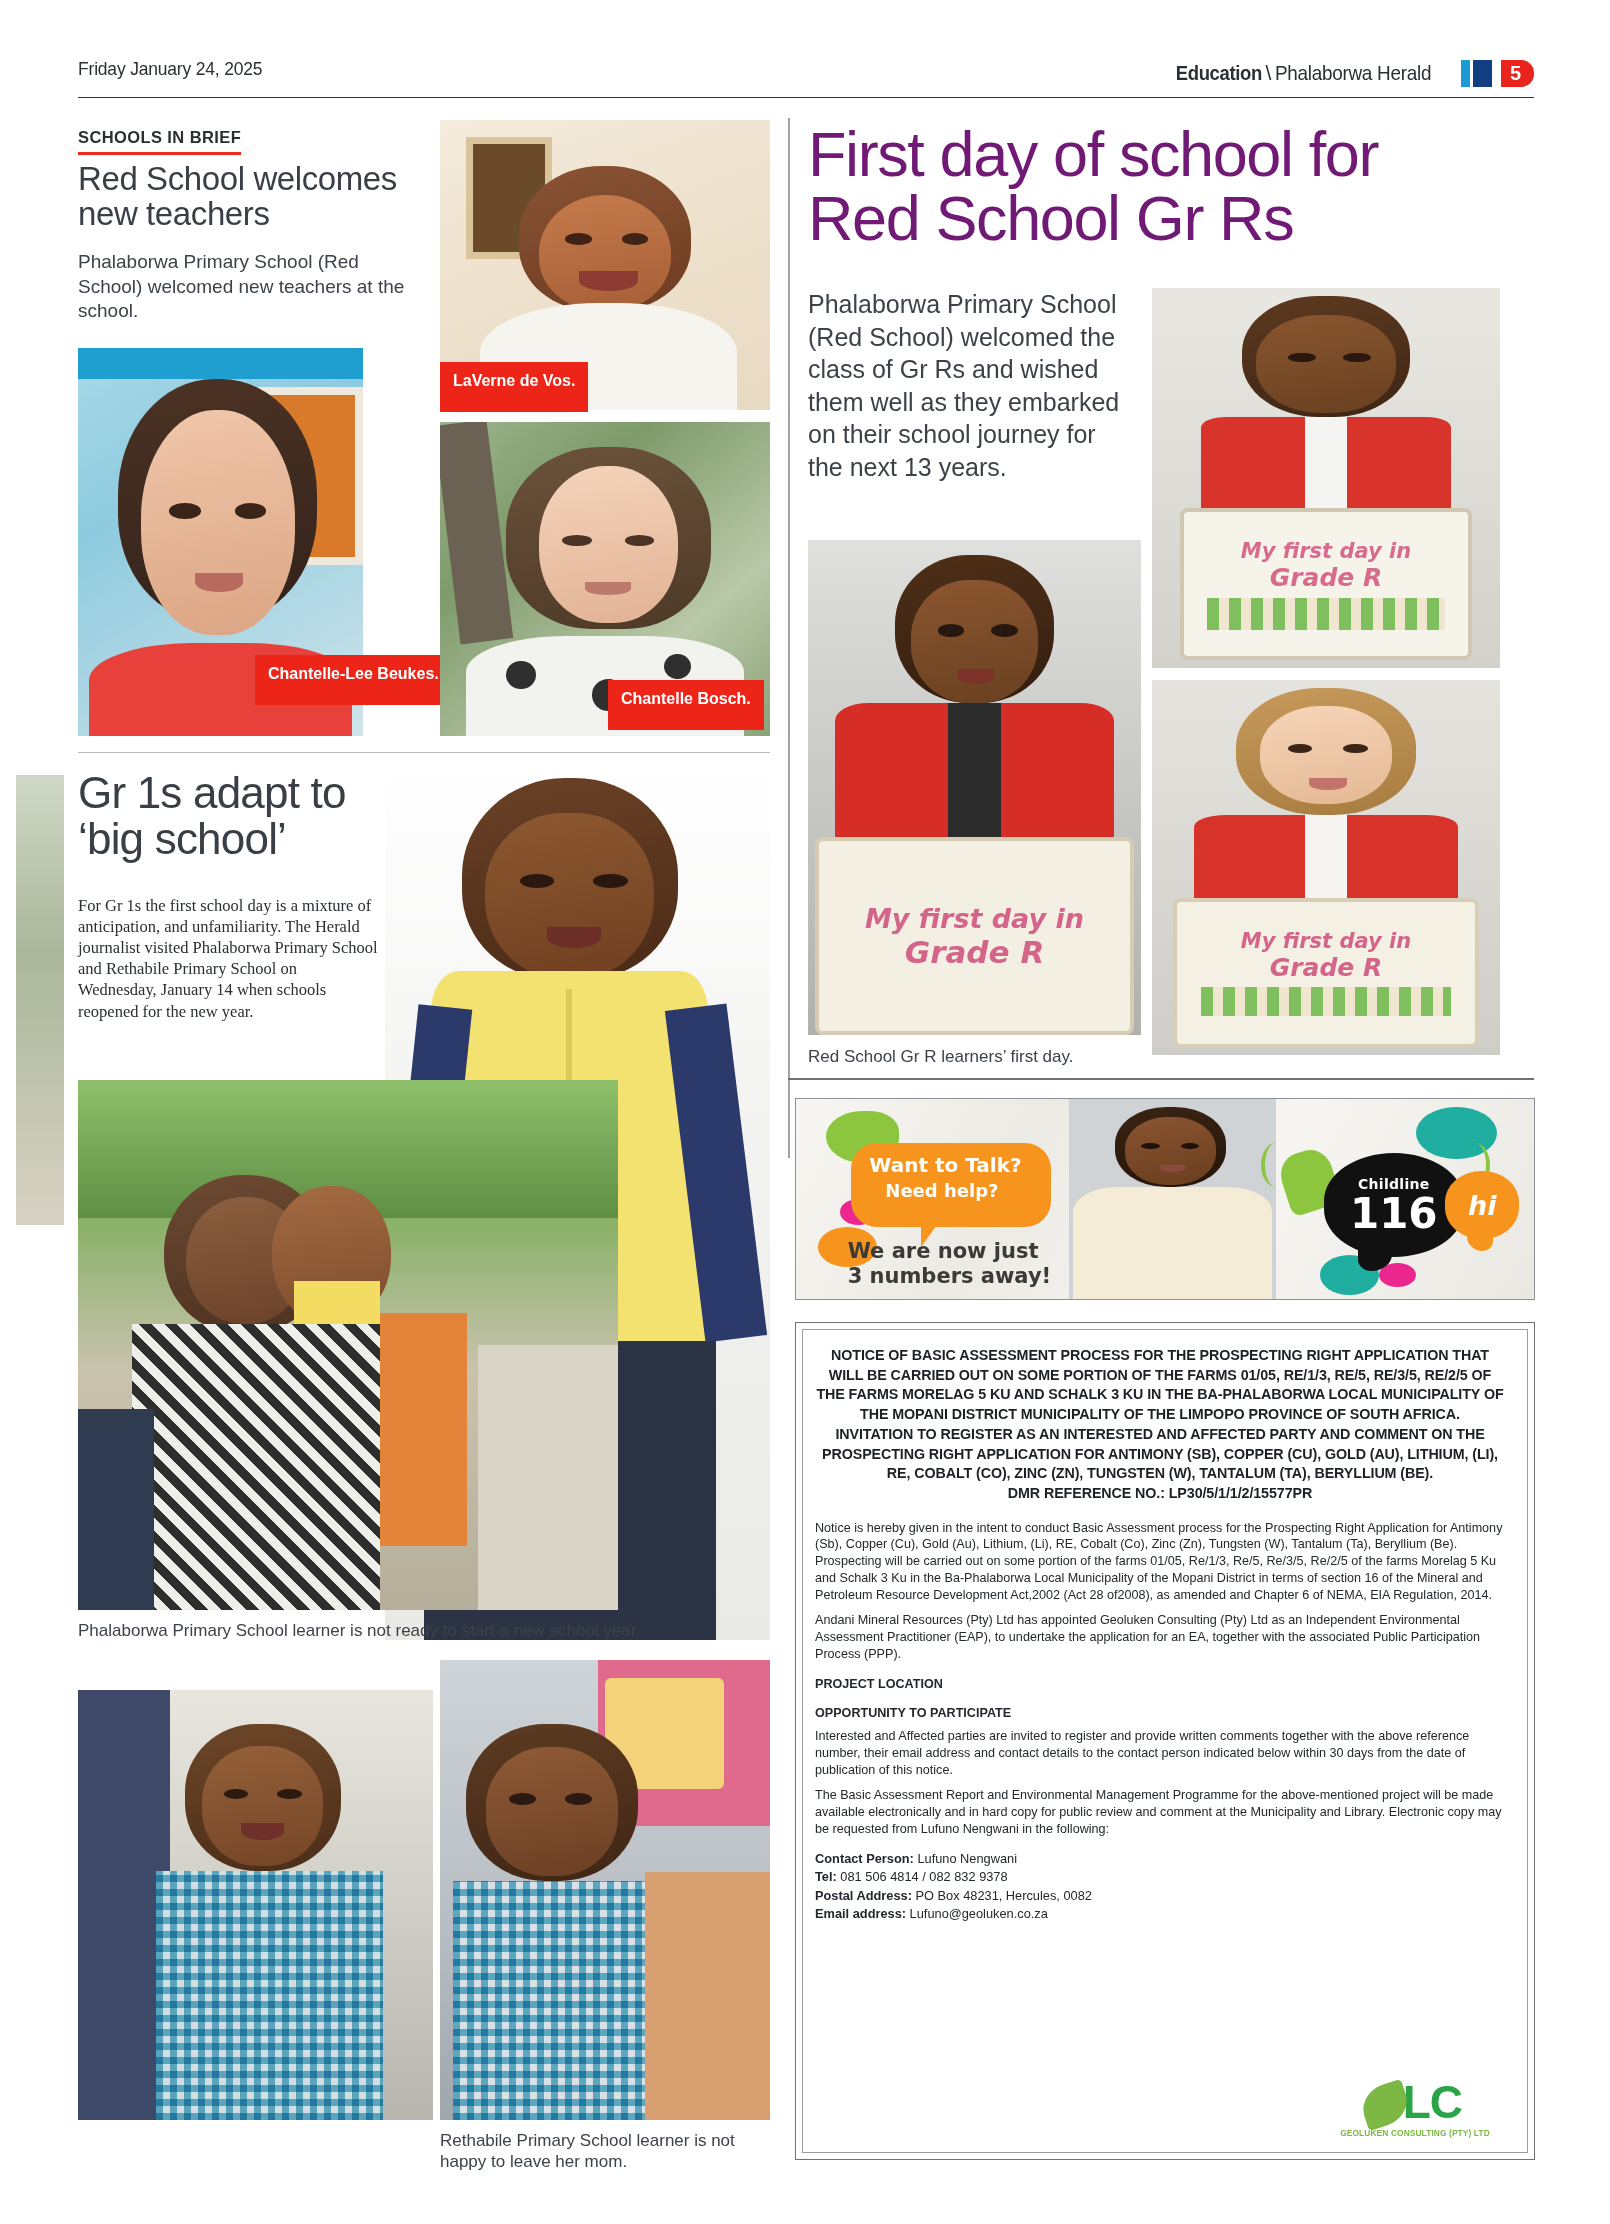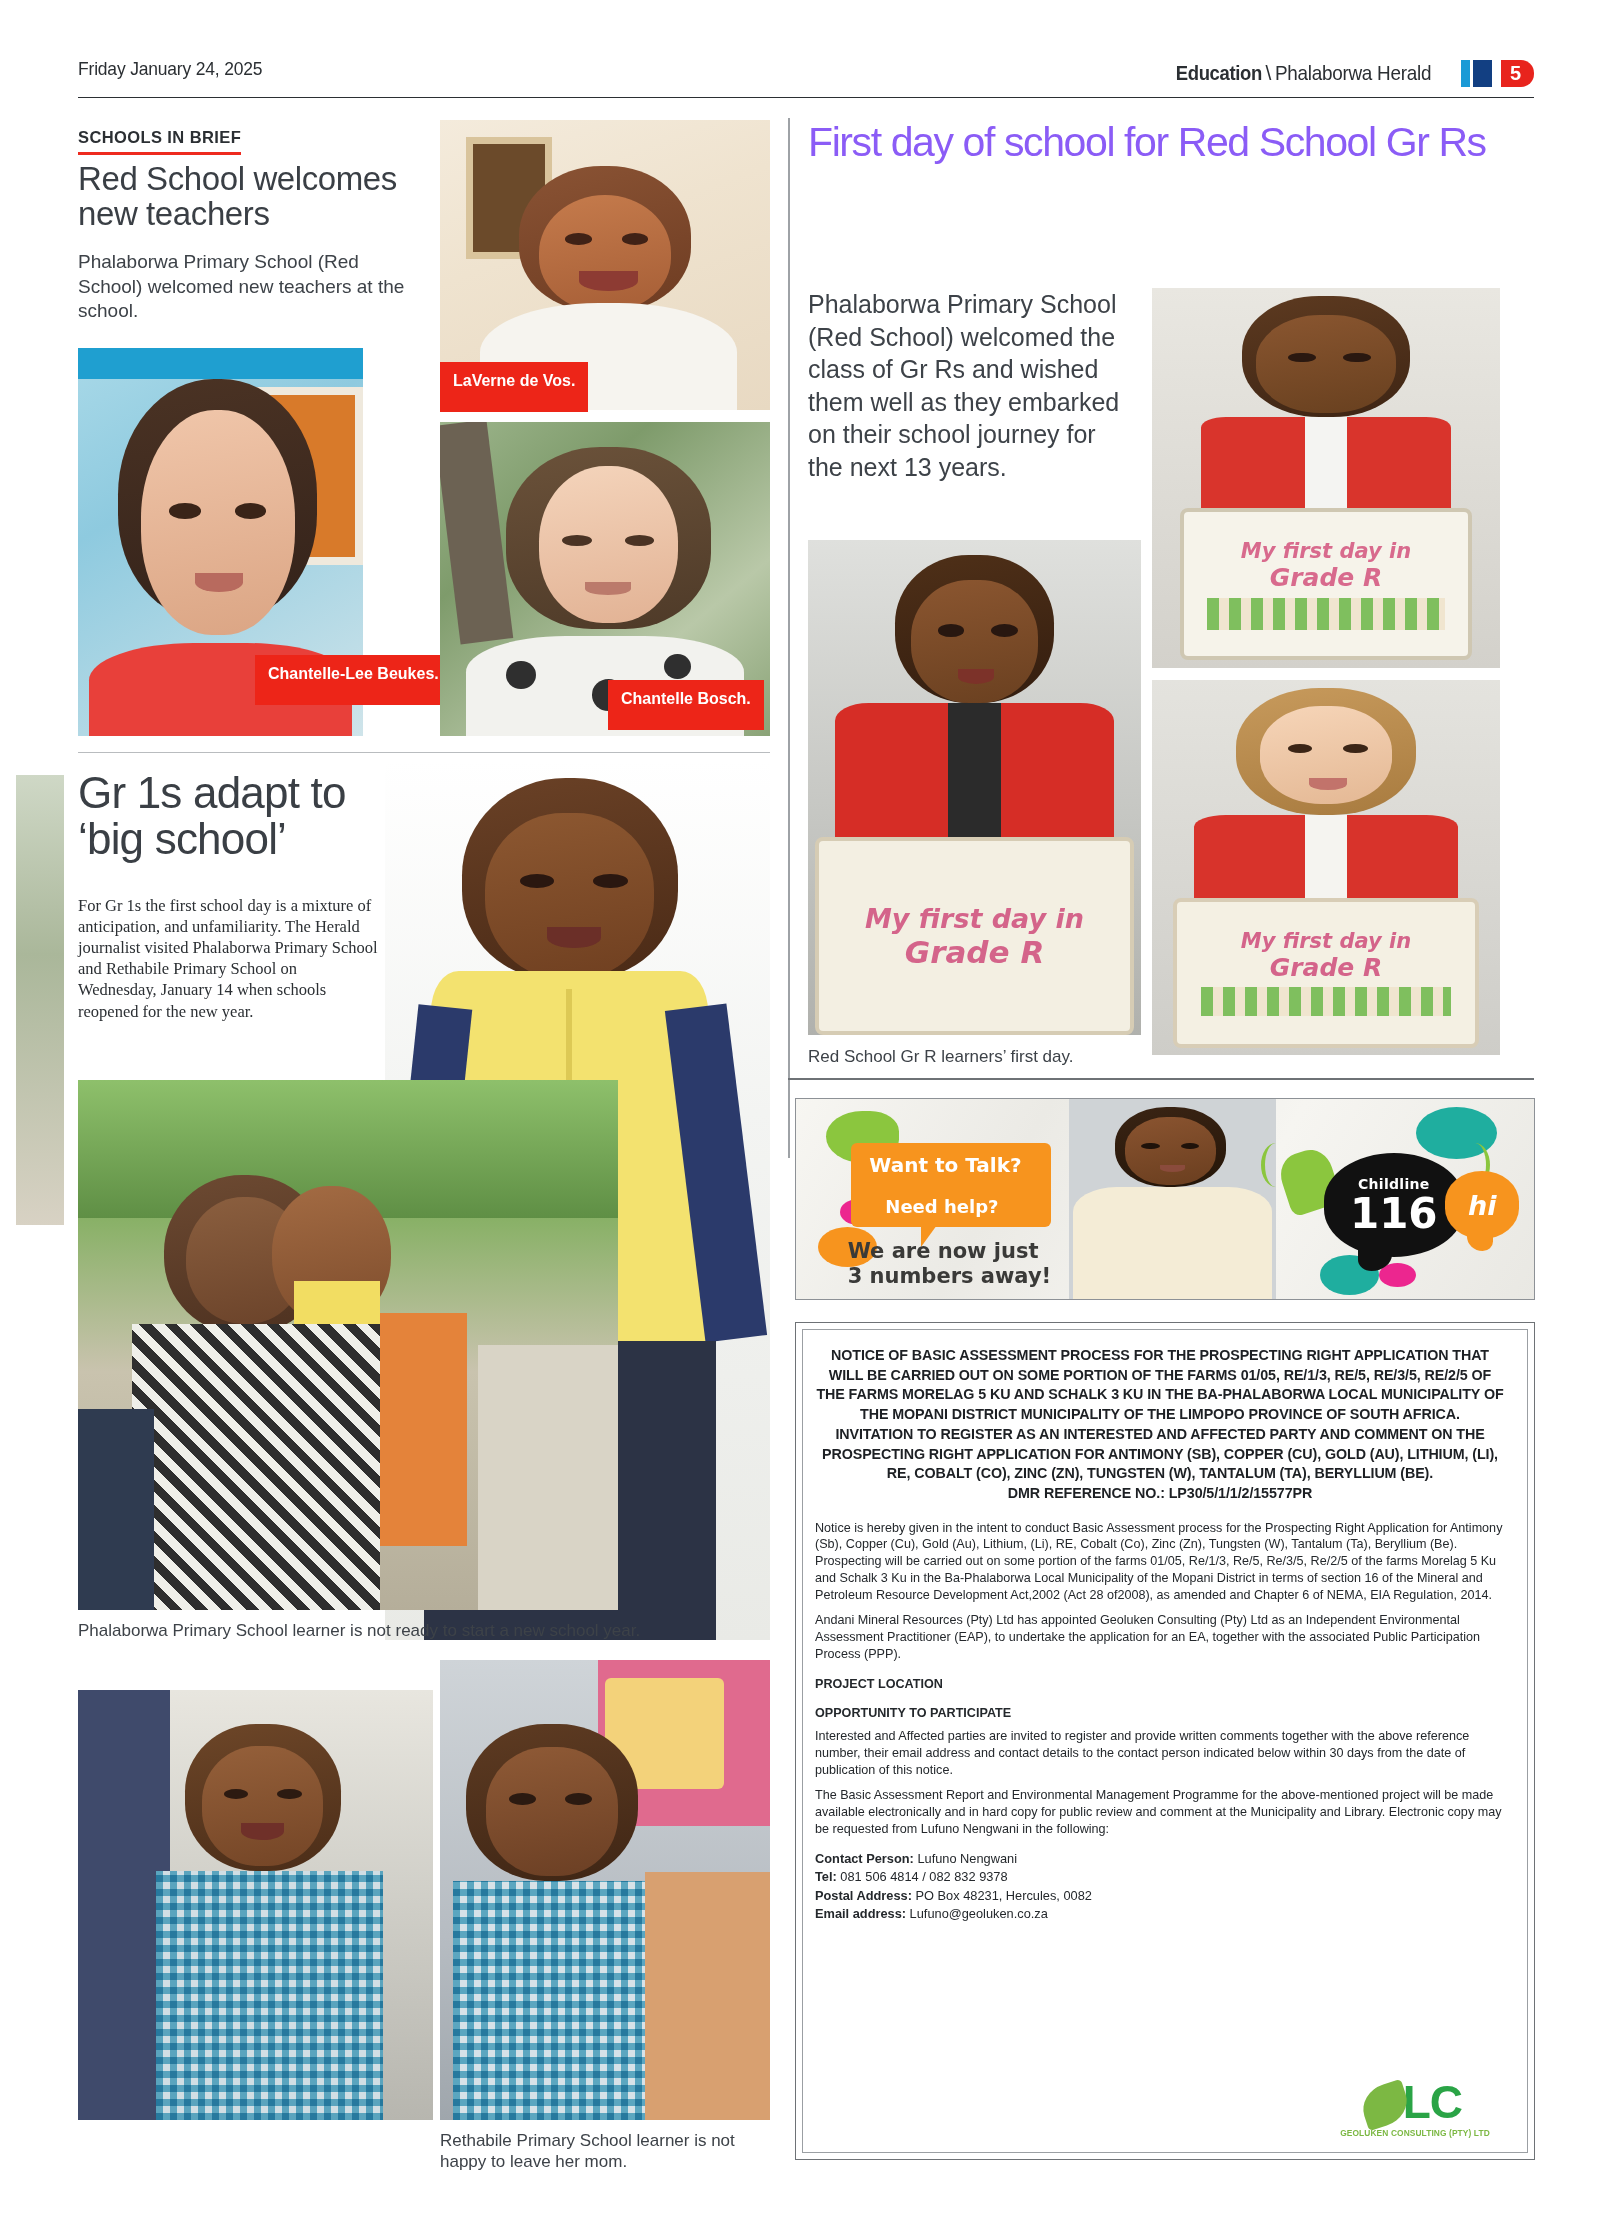--- a/index.html
+++ b/index.html
@@ -107,21 +107,21 @@
   #cap-rethabile { position: absolute; left: 440px; top: 2130px; width: 330px; }
 
   #edge-strip { position: absolute; left: 16px; top: 775px; width: 48px; height: 450px; overflow: hidden; }
 
   
   .vrule { position: absolute; width: 1.5px; background: #9ea2a6; }
   #vrule-main { left: 788px; top: 118px; height: 1040px; }
 
   #hl-first-day {
     position: absolute; left: 808px; top: 122px; width: 690px;
-    font-size: 41px; letter-spacing: -1.4px; line-height: 1.02; color: #8b5cf6;
+    font-size: 63px; letter-spacing: -1.4px; line-height: 1.02; color: #701a75;
   }
   #p-first-day {
     position: absolute; left: 808px; top: 288px; width: 325px;
     font-size: 25px; line-height: 1.30;
   }
 
   #photo-boy-grader { left: 1152px; top: 288px; width: 348px; height: 380px; }
   #photo-girl-red { left: 808px; top: 540px; width: 333px; height: 495px; }
   #photo-girl-blonde { left: 1152px; top: 680px; width: 348px; height: 375px; }
   #cap-grr { position: absolute; left: 808px; top: 1046px; width: 340px; }
@@ -130,23 +130,23 @@
 
   
   #ad-childline {
     position: absolute; left: 795px; top: 1098px; width: 740px; height: 202px;
     border: 1px solid #8d9196; overflow: hidden; background: #f4f3ef;
   }
   .ad-bg { position: absolute; inset: 0; background:
       linear-gradient(120deg,#f7f6f2 0%,#ebeae5 30%,#f6f5f1 60%,#e9e8e3 100%); }
   .blob { position: absolute; border-radius: 50%; }
   .speech {
-    position: absolute; background: #f7941e; color: #fff; border-radius: 6px;
+    position: absolute; background: #f7941e; color: #fff; border-radius: 26px;
     font-family: "DejaVu Sans", sans-serif; font-weight: 700;
-    display: flex; flex-direction: column; justify-content: space-between; padding: 10px 18px;
+    display: flex; flex-direction: column; justify-content: flex-start; padding: 10px 18px;
   }
   .speech:after {
     content: ""; position: absolute; bottom: -20px; left: 70px;
     border-left: 16px solid #f7941e; border-bottom: 22px solid transparent;
     border-right: 6px solid transparent;
   }
   .ad-sub {
     position: absolute; font-family: "DejaVu Sans", sans-serif; font-weight: 700;
     color: #3a3a38; font-size: 21px; line-height: 1.20;
   }

